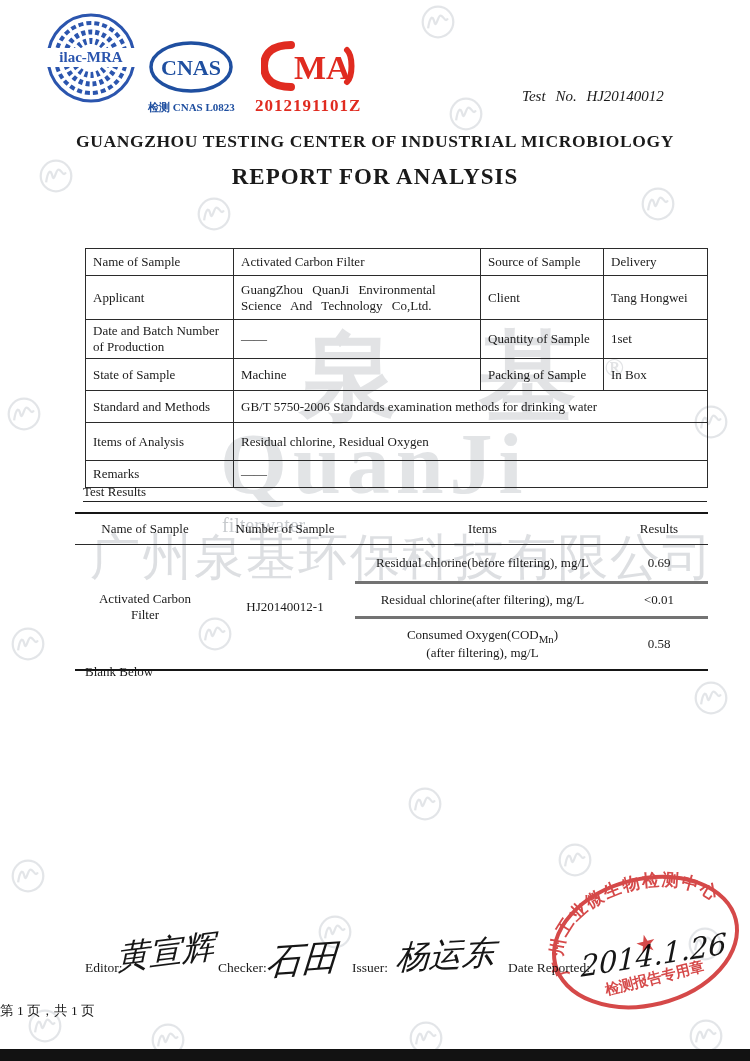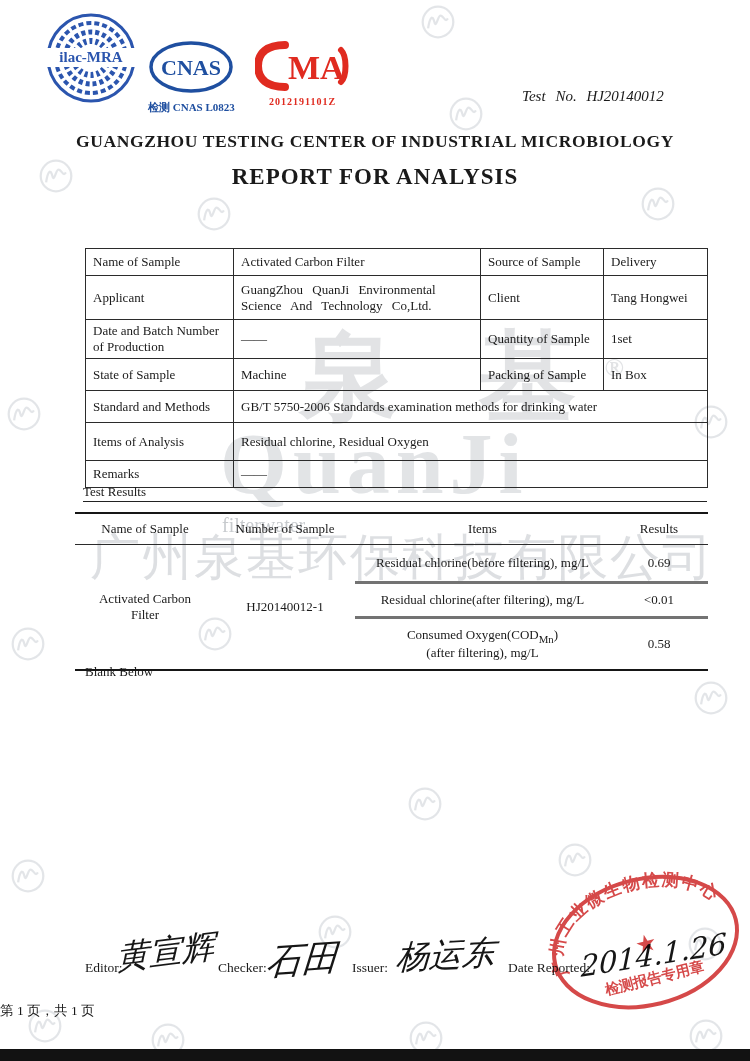--- a/index.html
+++ b/index.html
@@ -17,21 +17,21 @@
            color:#b4b9bf; opacity:.38; letter-spacing:6px; white-space:nowrap; }
   .wm-site { position:absolute; left:222px; top:514px; font-size:20px; color:#9aa0a6; opacity:.55; }
   .wm-company { position:absolute; left:90px; top:524px; font-size:50px; color:#b0b5bb;
                 opacity:.42; white-space:nowrap; letter-spacing:2px; }
 
   
   .ilac-logo { position:absolute; left:46px; top:8px; }
   .cnas-wrap { position:absolute; left:148px; top:40px; text-align:center; }
   .cnas-sub { font-size:11px; font-weight:bold; color:#1f4fa0; margin-top:2px; white-space:nowrap; }
   .cma-wrap { position:absolute; left:255px; top:40px; text-align:center; }
-  .cma-sub { font-size:10px; font-weight:bold; color:#e02b20; margin-top:0; letter-spacing:1px; }
+  .cma-sub { font-size:17px; font-weight:bold; color:#e02b20; margin-top:0; letter-spacing:1px; }
   .test-no { position:absolute; left:522px; top:88px; font-size:15px; word-spacing:6px;font-style:italic; }
 
   .title1 { position:absolute; top:131px; left:0; right:0; text-align:center;
             font-size:17.5px; font-weight:bold; letter-spacing:.6px; }
   .title2 { position:absolute; top:164px; left:0; right:0; text-align:center;
             font-size:23px; font-weight:bold; letter-spacing:1px; }
 
   .dates { position:absolute; right:58px; top:205px; text-align:right; font-size:14.5px; line-height:22px; }
   .dates .lbl { margin-right:8px; }
 

